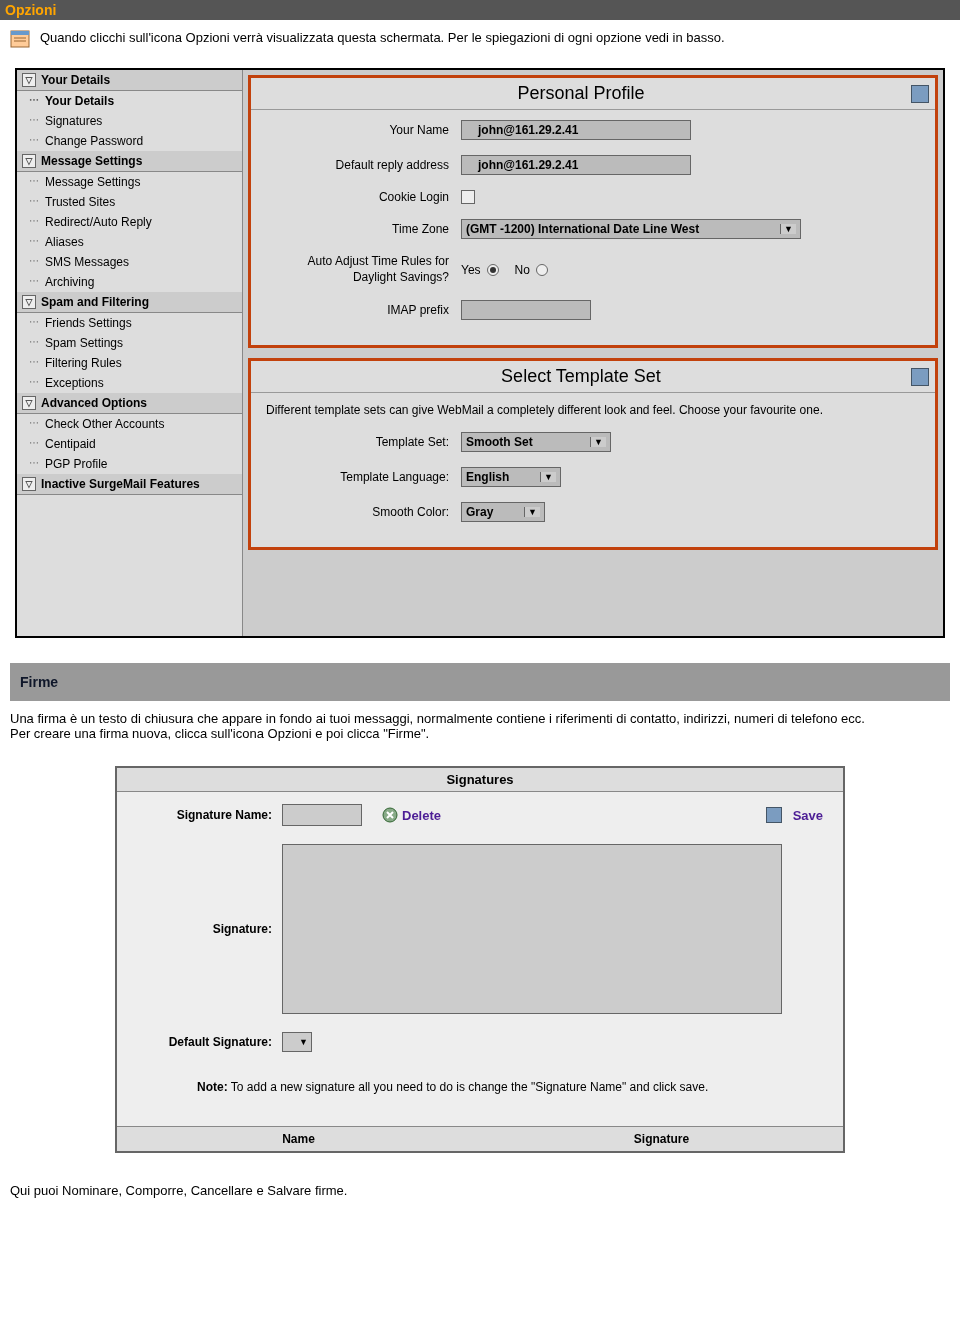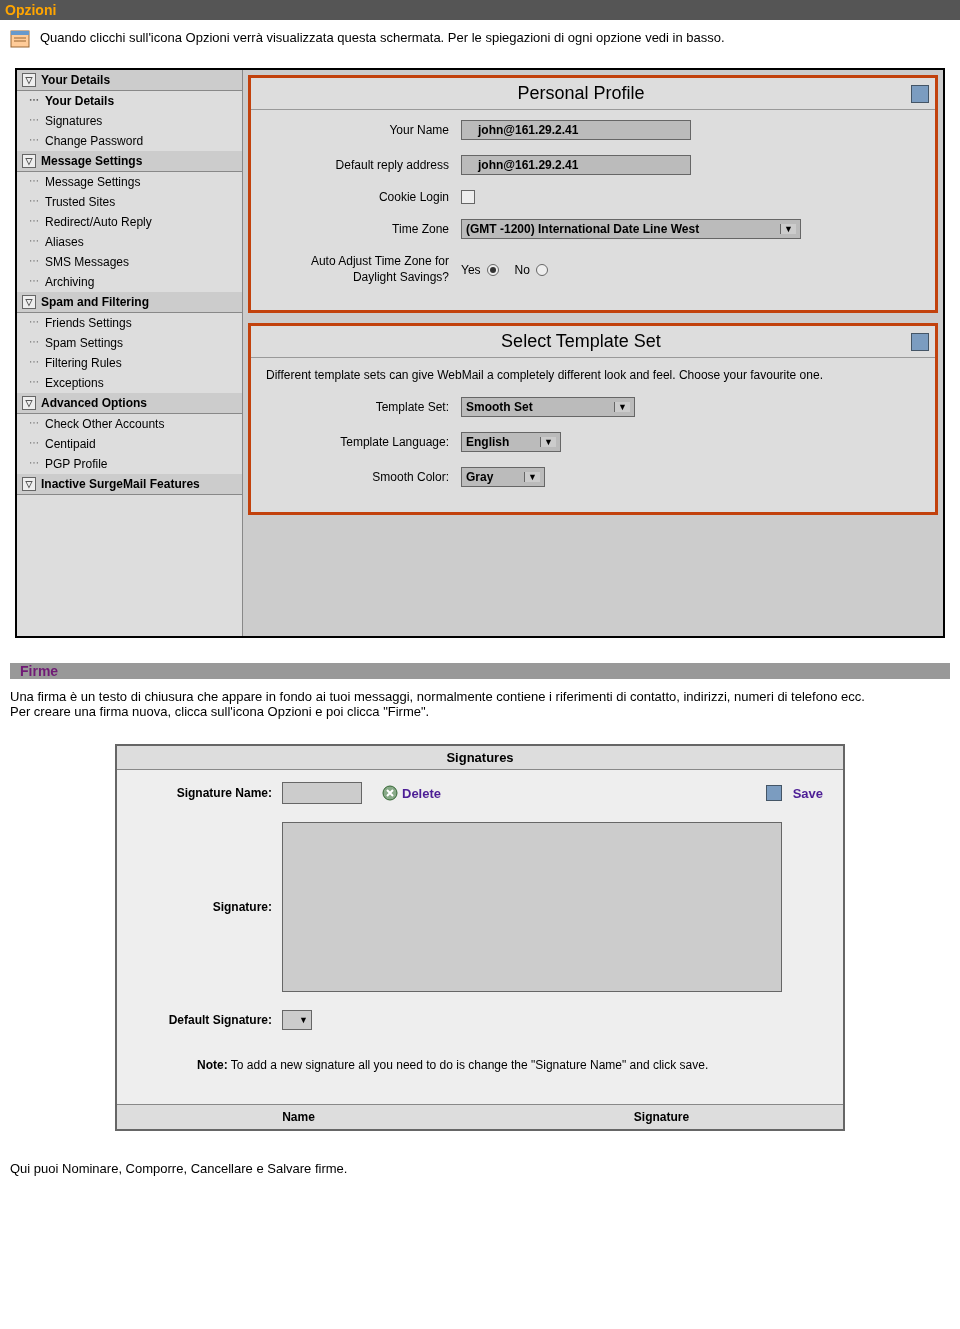--- a/index.html
+++ b/index.html
@@ -1,19 +1,19 @@
 <!DOCTYPE html>
 <html><head>
 <meta charset="utf-8">
 <style>
 * { box-sizing: border-box; margin: 0; padding: 0; }
 body { font-family: Verdana, Arial, sans-serif; font-size: 13px; color: #000; background: #fff; width: 960px; }
 .section-header { background: #555; color: #fff; font-weight: bold; padding: 2px 5px; font-size: 14px; }
 .section-header-orange { color: #ffa500; }
-.gray-header { background: #999; color: #701a75; font-weight: bold; padding: 0 10px; font-size: 14px; margin: 0 10px; }
+.gray-header { background: #999; color: #0f172a; font-weight: bold; padding: 11px 10px; font-size: 14px; margin: 0 10px; }
 .intro-row { display: flex; padding: 10px 0 10px 10px; }
 .intro-icon { width: 20px; height: 18px; margin-right: 10px; }
 .intro-text { flex: 1; padding-right: 30px; }
 .app-window { border: 2px solid #000; margin: 10px 15px 25px 15px; background: #ccc; display: flex; height: 570px; }
 .sidebar { width: 226px; background: #ddd; border-right: 1px solid #888; }
 .side-section-header { background: #ccc; border-bottom: 1px solid #888; padding: 3px 5px; font-weight: bold; font-size: 12px; display: flex; align-items: center; }
 .side-section-header .arrow { width: 14px; height: 14px; border: 1px solid #666; background: #eee; margin-right: 5px; display: inline-flex; align-items: center; justify-content: center; font-size: 9px; color: #555; }
 .side-item { padding: 3px 5px 3px 28px; font-size: 12px; background: #ddd; cursor: pointer; position: relative; }
 .side-item.active { font-weight: bold; }
 .side-item::before { content: "⋯"; position: absolute; left: 12px; color: #666; font-size: 10px; }
@@ -133,41 +133,45 @@
           <span class="checkbox-faux"></span>
         </div>
         <div class="form-row">
           <div class="form-label">Time Zone</div>
           <div class="select-faux" style="width:340px">
             <span>(GMT -1200) International Date Line West</span>
               <span class="select-arrow">▼</span>
           </div>
         </div>
         <div class="form-row">
-          <div class="form-label" style="line-height:1.3">Auto Adjust Time Zone for Daylight Savings?</div>
+          <div class="form-label" style="line-height:1.3">Auto Adjust Time Rules for Daylight Savings?</div>
           <div class="radio-group">
             <span>Yes</span>
             <span class="radio-faux checked"></span>
             <span style="margin-left:10px">No</span>
             <span class="radio-faux"></span>
           </div>
         </div>
+        <div class="form-row">
+          <div class="form-label">IMAP prefix</div>
+          <div class="text-input-gray" style="width:130px"></div>
+        </div>
       </div>
     </div>
 
     <div class="panel-block">
       <div class="panel-title-row">
         <div class="panel-title">Select Template Set</div>
         <span class="panel-save-icon"></span>
       </div>
       <div class="panel-body">
         <div class="panel-desc">Different template sets can give WebMail a completely different look and feel. Choose your favourite one.</div>
         <div class="form-row">
           <div class="form-label">Template Set:</div>
-          <div class="select-faux" style="width:174px">
+          <div class="select-faux" style="width:150px">
             <span>Smooth Set</span>
               <span class="select-arrow">▼</span>
           </div>
         </div>
         <div class="form-row">
           <div class="form-label">Template Language:</div>
           <div class="select-faux" style="width:100px">
             <span>English</span>
               <span class="select-arrow">▼</span>
           </div>

